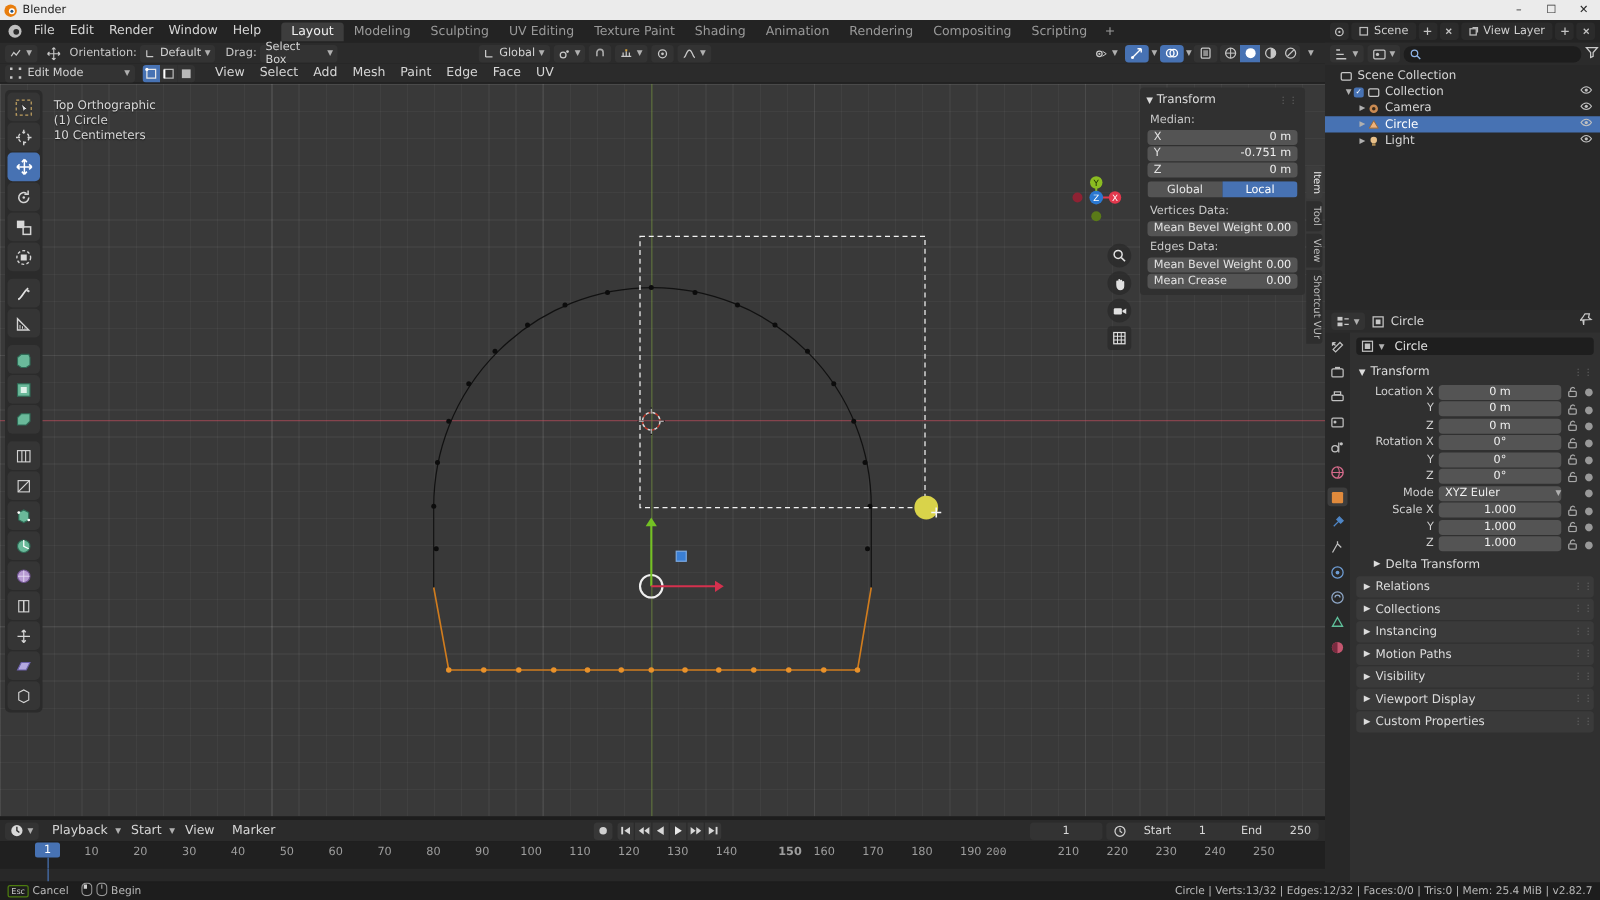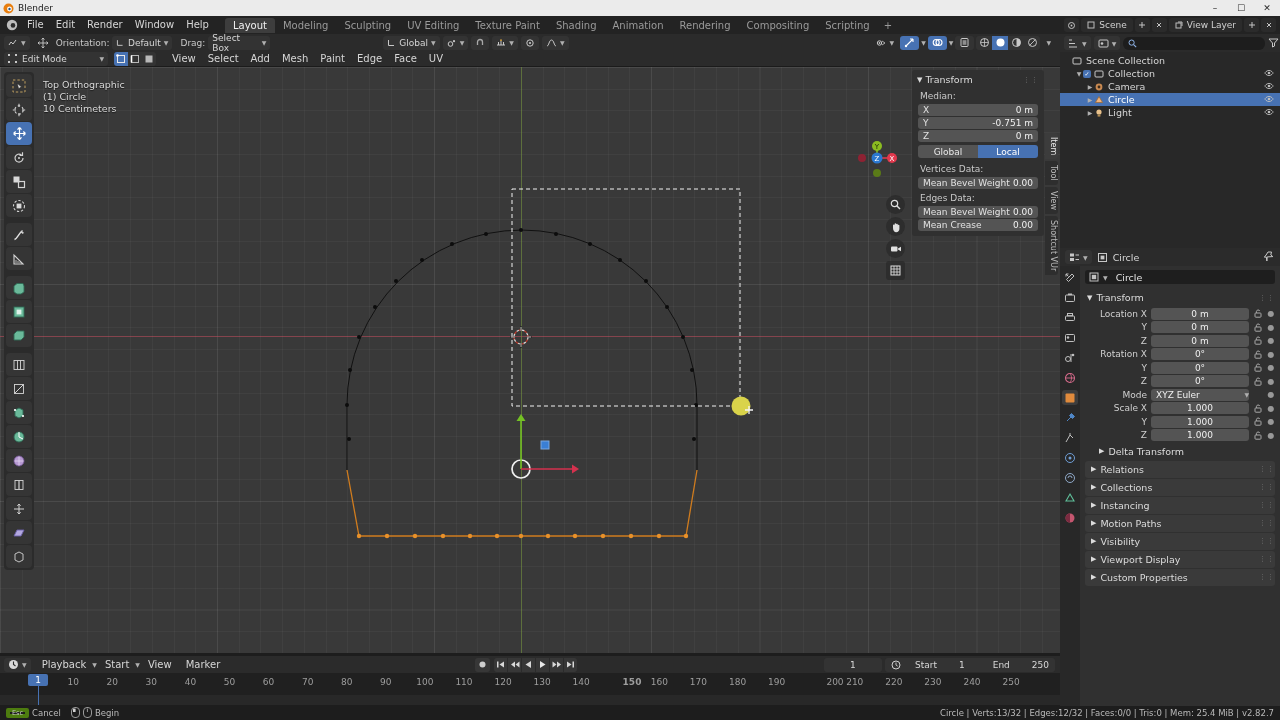--- a/index.html
+++ b/index.html
@@ -183,21 +183,21 @@
   .pr-val { flex:1; background:#545454; border-radius:3px; height:12px; display:flex; align-items:center;
             justify-content:center; font-size:9px; color:#f0f0f0; }
   .pr-val.sel2 { justify-content:flex-start; padding-left:5px; }
   .pr-lock { width:10px; display:flex; align-items:center; justify-content:center; }
   .pr-anim { width:8px; text-align:center; color:#999; font-size:8px; }
 
   
   .statusbar { position:absolute; left:0; top:706px; width:1280px; height:14px; background:#1d1d1d;
                display:flex; align-items:center; padding:0 6px; }
   .kbd { display:inline-flex; align-items:center; justify-content:center; height:10px; min-width:13px;
-         padding:0 2px; border:4px solid #4d7c0f; border-radius:2px; font-size:6.5px; color:#c8c8c8;text-align:center; }
+         padding:0 2px; border:1px solid #4d7c0f; border-radius:2px; font-size:6.5px; color:#c8c8c8;text-align:center; }
   .st-item { display:flex; align-items:center; gap:3px; font-size:8.5px; color:#b9b9b9; margin-right:10px; }
   .st-right { margin-left:auto; font-size:8.5px; color:#b9b9b9; }
 </style>
 </head>
 <body>
 
 <div class="app">
 
   <div class="titlebar">
     <span class="tb-icon">
@@ -841,21 +841,21 @@
         <div class="tl-num" style="left: 424.892px;">100</div>
         <div class="tl-num" style="left: 463.972px;">110</div>
         <div class="tl-num" style="left: 503.052px;">120</div>
         <div class="tl-num" style="left: 542.132px;">130</div>
         <div class="tl-num" style="left: 581.212px;">140</div>
         <div class="tl-num" style="left: 632px; font-weight: bold;">150</div>
         <div class="tl-num" style="left: 659.372px;">160</div>
         <div class="tl-num" style="left: 698.452px;">170</div>
         <div class="tl-num" style="left: 737.532px;">180</div>
         <div class="tl-num" style="left: 776.612px;">190</div>
-        <div class="tl-num" style="left: 835px;">200</div>
+        <div class="tl-num" style="left: 797px; font-family: Liberation Mono, monospace;">200</div>
         <div class="tl-num" style="left: 854.772px;">210</div>
         <div class="tl-num" style="left: 893.852px;">220</div>
         <div class="tl-num" style="left: 932.932px;">230</div>
         <div class="tl-num" style="left: 972.012px;">240</div>
         <div class="tl-num" style="left: 1011.09px;">250</div>
       </div>
     <div class="tl-play" style="left:38px">1</div>
     <div class="tl-playline" style="left:38px;height:9px"></div>
   </div>
   <div class="tl-body">

